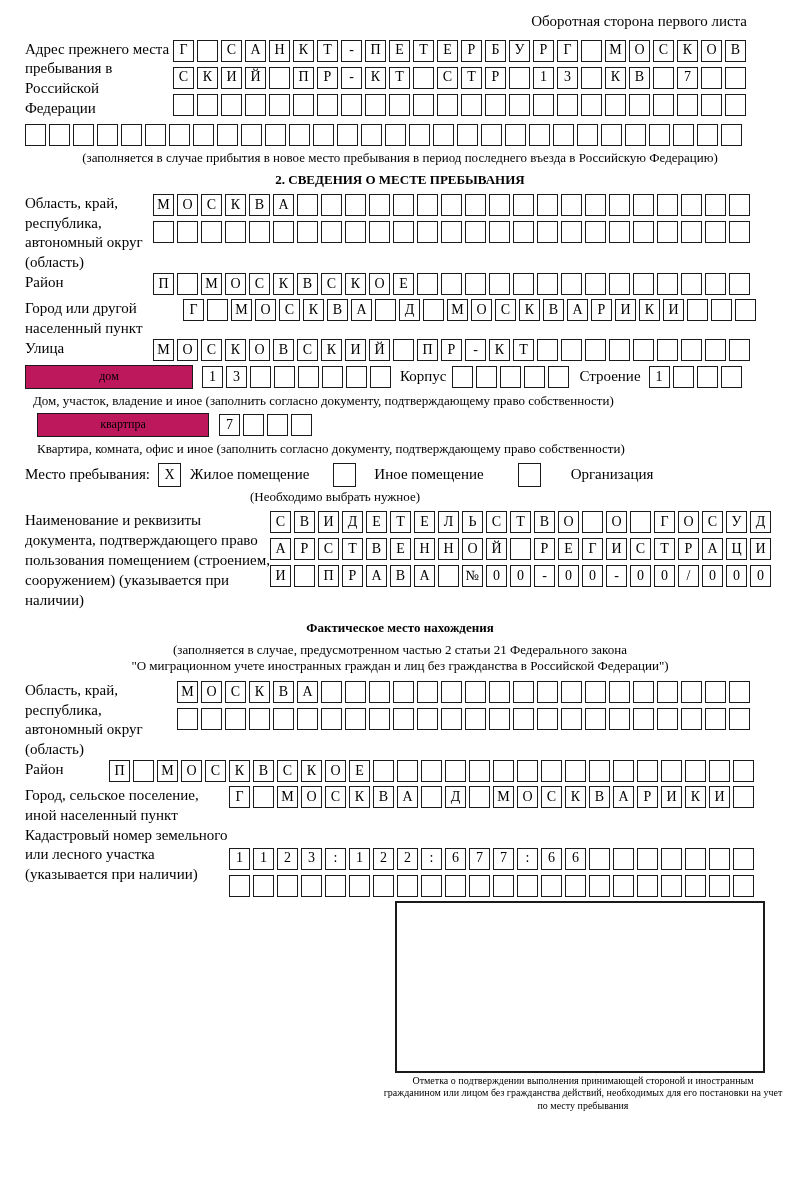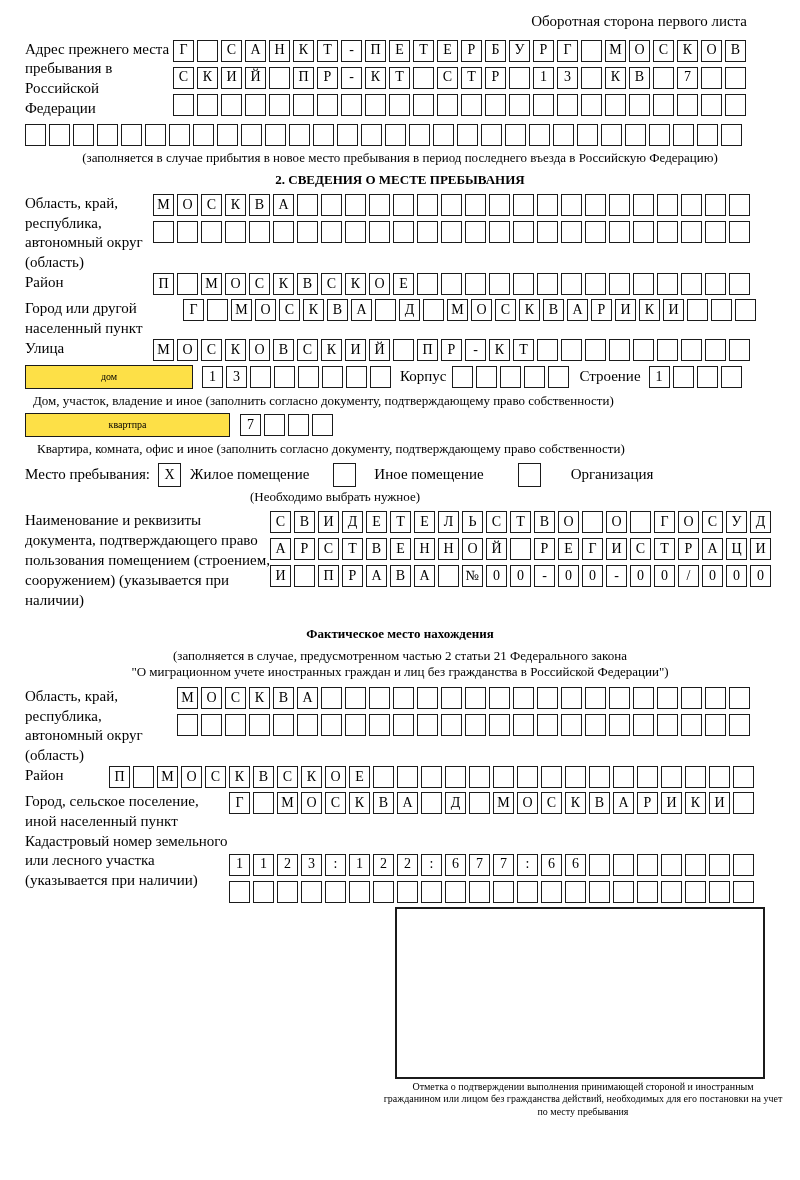--- a/index.html
+++ b/index.html
@@ -17,21 +17,21 @@
   .cell{
     flex:0 0 auto;width:21px;height:22px;box-sizing:border-box;
     border:1.7px solid #1b1b1b;display:flex;align-items:center;justify-content:center;
     font-size:14px;background:#fff;
   }
   .caption{font-size:13px;line-height:1.25;font-family:Liberation Serif, serif;}
   .cap-center{text-align:center;}
   .sec-title{text-align:center;font-weight:bold;font-size:13px;margin:6px 0 5px 0;}
   .bigbox{
     box-sizing:border-box;border:1.7px solid #1b1b1b;height:24px;
-    display:flex;align-items:center;justify-content:center;font-size:10px;background:#fde047;
+    display:flex;align-items:center;justify-content:center;font-size:12px;background:#be185d;
   }
   .inline-row{display:flex;align-items:center;}
   .chk{
     flex:0 0 auto;width:23px;height:24px;box-sizing:border-box;border:1.7px solid #1b1b1b;
     display:flex;align-items:center;justify-content:center;font-size:14px;background:#fff;
   }
   .conf-box{box-sizing:border-box;border:2px solid #1b1b1b;width:370px;height:172px;margin-left:370px;background:#fff;}
   .conf-cap{width:400px;margin-left:358px;text-align:center;font-size:10px;line-height:1.28;margin-top:2px;}
   .mt4{margin-top:4px;} .mt6{margin-top:6px;} .mt8{margin-top:8px;}
 </style>
@@ -337,21 +337,21 @@
     <div class="boxrow" style="margin-left:8px;">
         <span class="cell">1</span>
         <span class="cell"></span>
         <span class="cell"></span>
         <span class="cell"></span>
       </div>
   </div>
   <div class="caption mt4" style="margin-left:8px;">Дом, участок, владение и иное (заполнить согласно документу, подтверждающему право собственности)</div>
 
   <div class="inline-row mt4">
-    <div class="bigbox" style="width:205px;">квартпра</div>
+    <div class="bigbox" style="width:172px;margin-left:12px;">квартпра</div>
     <div class="boxrow" style="margin-left:10px;">
         <span class="cell">7</span>
         <span class="cell"></span>
         <span class="cell"></span>
         <span class="cell"></span>
       </div>
   </div>
   <div class="caption mt4" style="margin-left:12px;">Квартира, комната, офис и иное (заполнить согласно документу, подтверждающему право собственности)</div>
 
   <div class="inline-row mt6">
@@ -433,21 +433,21 @@
           <span class="cell">0</span>
           <span class="cell">0</span>
           <span class="cell">/</span>
           <span class="cell">0</span>
           <span class="cell">0</span>
           <span class="cell">0</span>
         </div>
     </div>
   </div>
 
-  <div class="sec-title" style="margin-top:16px;">Фактическое место нахождения</div>
+  <div class="sec-title" style="margin-top:10px;">Фактическое место нахождения</div>
   <div class="caption cap-center">(заполняется в случае, предусмотренном частью 2 статьи 21 Федерального закона</div>
   <div class="caption cap-center">"О миграционном учете иностранных граждан и лиц без гражданства в Российской Федерации")</div>
 
   <div class="frow mt6">
     <div class="lblcol" style="width:152px;">Область, край, республика, автономный округ (область)</div>
     <div class="rows">
       <div class="boxrow">
           <span class="cell">М</span>
           <span class="cell">О</span>
           <span class="cell">С</span>

